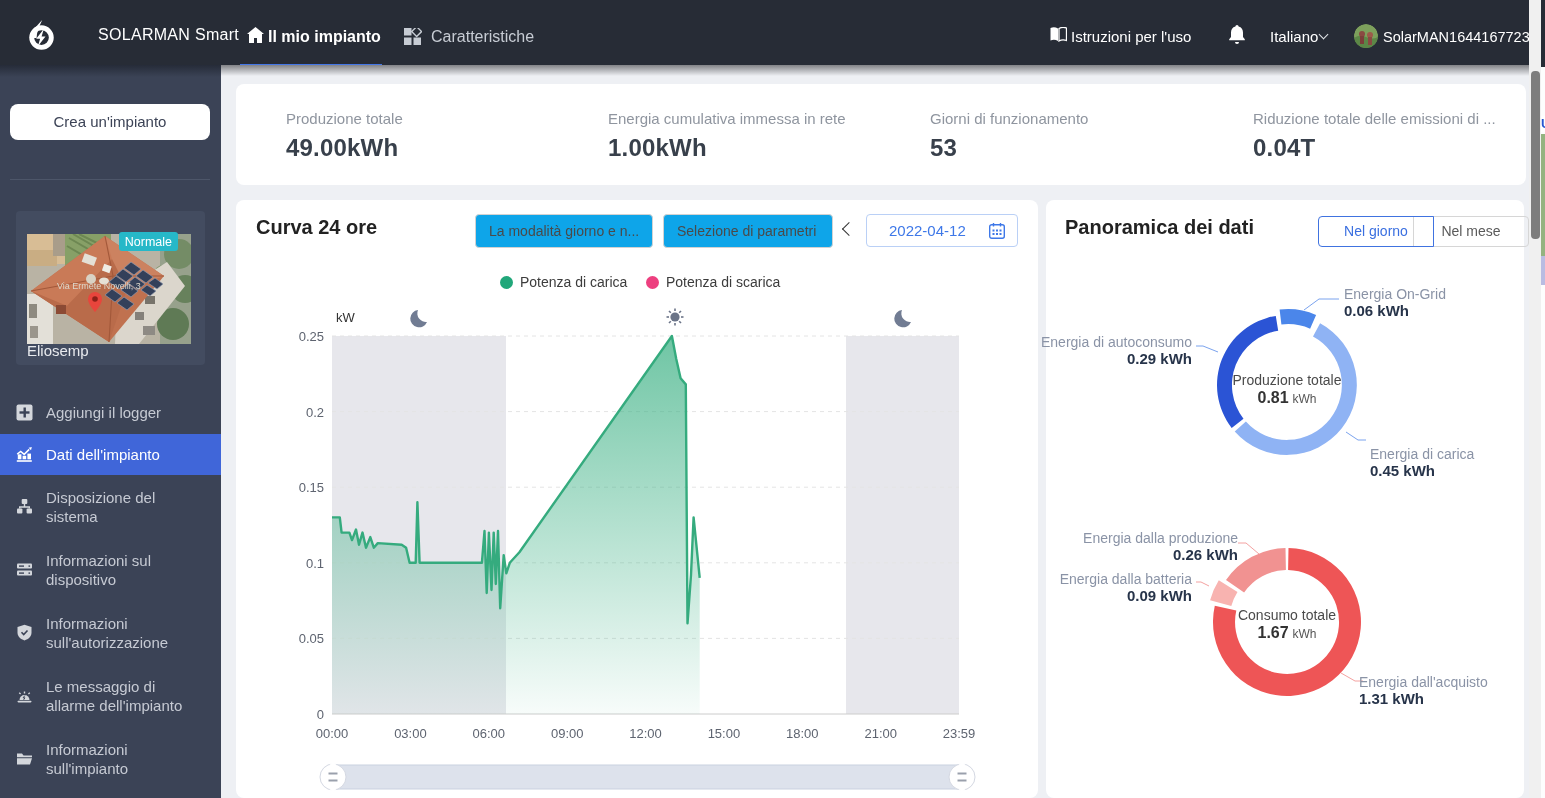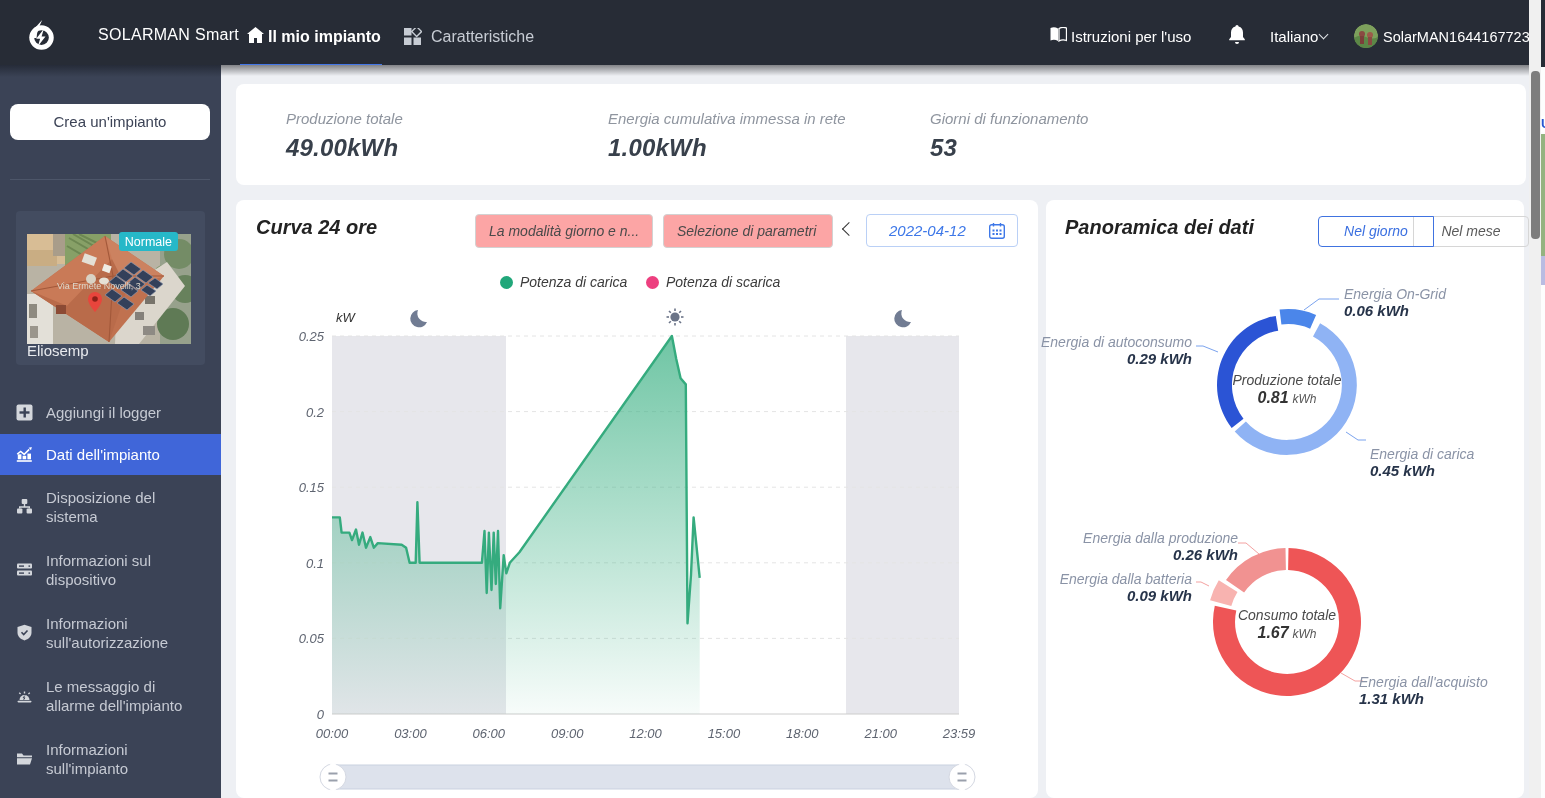--- a/index.html
+++ b/index.html
@@ -31,32 +31,32 @@
 .menu { position:absolute; left:0; top:325px; width:221px; }
 .mi { position:relative; width:221px; display:flex; align-items:center; color:#c6cad3; font-size:15px; }
 .mi .ic { width:17px; height:17px; margin-left:16px; flex:none; }
 .mi .tx { margin-left:13px; line-height:19px; padding:12.5px 0; }
 .mi.active { background:#4066d9; color:#fff; padding:0; } .mi.active .tx { padding:11px 0; }
 
 
 #content { position:absolute; left:221px; top:65px; width:1308px; height:733px; background:#eef0f4; }
 #content::before { content:""; position:absolute; left:0; top:0; width:100%; height:11px;
   background:linear-gradient(to bottom, rgba(30,30,34,.52), rgba(30,30,34,0)); z-index:5; }
-.card { position:absolute; background:#fff; border-radius:8px;font-style:italic; }
+.card { position:absolute; background:#fff; border-radius:8px; }
 #stats { left:15px; top:19px; width:1290px; height:101px; }
 .stat { position:absolute; top:0; }
 .stat .lb { font-size:15px; color:#8f959f; margin-top:26px; }
 .stat .vl { font-size:24px; font-weight:bold; color:#38404b; margin-top:7px; letter-spacing:0.2px; }
 #chartcard { left:15px; top:135px; width:802px; height:598px; }
 #piecard { left:825px; top:135px; width:478px; height:598px; }
 .cardtitle { position:absolute; font-size:20px; font-weight:bold; color:#222; }
 
 
 .selbox { position:absolute; top:14px; height:34px; white-space:nowrap; overflow:hidden; border:1px solid #d2d2d2; border-radius:4px;
-  background:#fca5a5; font-size:14px; color:#4a4a4a; line-height:32px; padding:0 13px; }
+  background:#0ea5e9; font-size:14px; color:#4a4a4a; line-height:32px; padding:0 13px; }
 #datebox { position:absolute; top:14px; left:630px; width:152px; height:33px; border:1px solid #bad0f6;
   border-radius:4px; color:#3e78e8; font-size:15px; line-height:31px; padding-left:22px; }
 .chev { position:absolute; left:608px; top:21px; width:9px; height:9px; border-left:2px solid #555;
   border-bottom:2px solid #555; transform:rotate(45deg); }
 .legend { position:absolute; top:74px; font-size:14px; color:#3c3c3c; }
 .ldot { display:inline-block; width:13px; height:13px; border-radius:50%; vertical-align:-2px; margin-right:7px; }
 
 
 .tgl { position:absolute; top:16px; height:31px; width:116px; text-align:center; line-height:29px; font-size:14px; }
 #tgl1 { left:272px; border:1px solid #4073e0; color:#3a6fe0; border-radius:4px 0 0 4px; z-index:2; }
@@ -251,20 +251,24 @@
           <div class="lb">Produzione totale</div>
           <div class="vl">49.00kWh</div>
         </div>
       <div class="stat" style="left:372px;">
           <div class="lb">Energia cumulativa immessa in rete</div>
           <div class="vl">1.00kWh</div>
         </div>
       <div class="stat" style="left:694px;">
           <div class="lb">Giorni di funzionamento</div>
           <div class="vl">53</div>
+        </div>
+      <div class="stat" style="left:1017px; width:262px; overflow:hidden;">
+          <div class="lb" style="white-space:nowrap;">Riduzione totale delle emissioni di ...</div>
+          <div class="vl">0.04T</div>
         </div>
     </div>
 
     <div class="card" id="chartcard">
       <div class="cardtitle" style="left:20px; top:16px;">Curva 24 ore</div>
       <div class="selbox" style="left:239px; width:178px;">La modalità giorno e n...</div>
       <div class="selbox" style="left:427px; width:170px;">Selezione di parametri</div>
       <div class="chev" style="left:608px; top:24px; width:10px; height:10px; border-width:1.5px; border-color:#333;"></div>
       <div id="datebox">2022-04-12
         <svg style="position:absolute; right:12px; top:8px;" width="16" height="16" viewBox="0 0 16 16">

